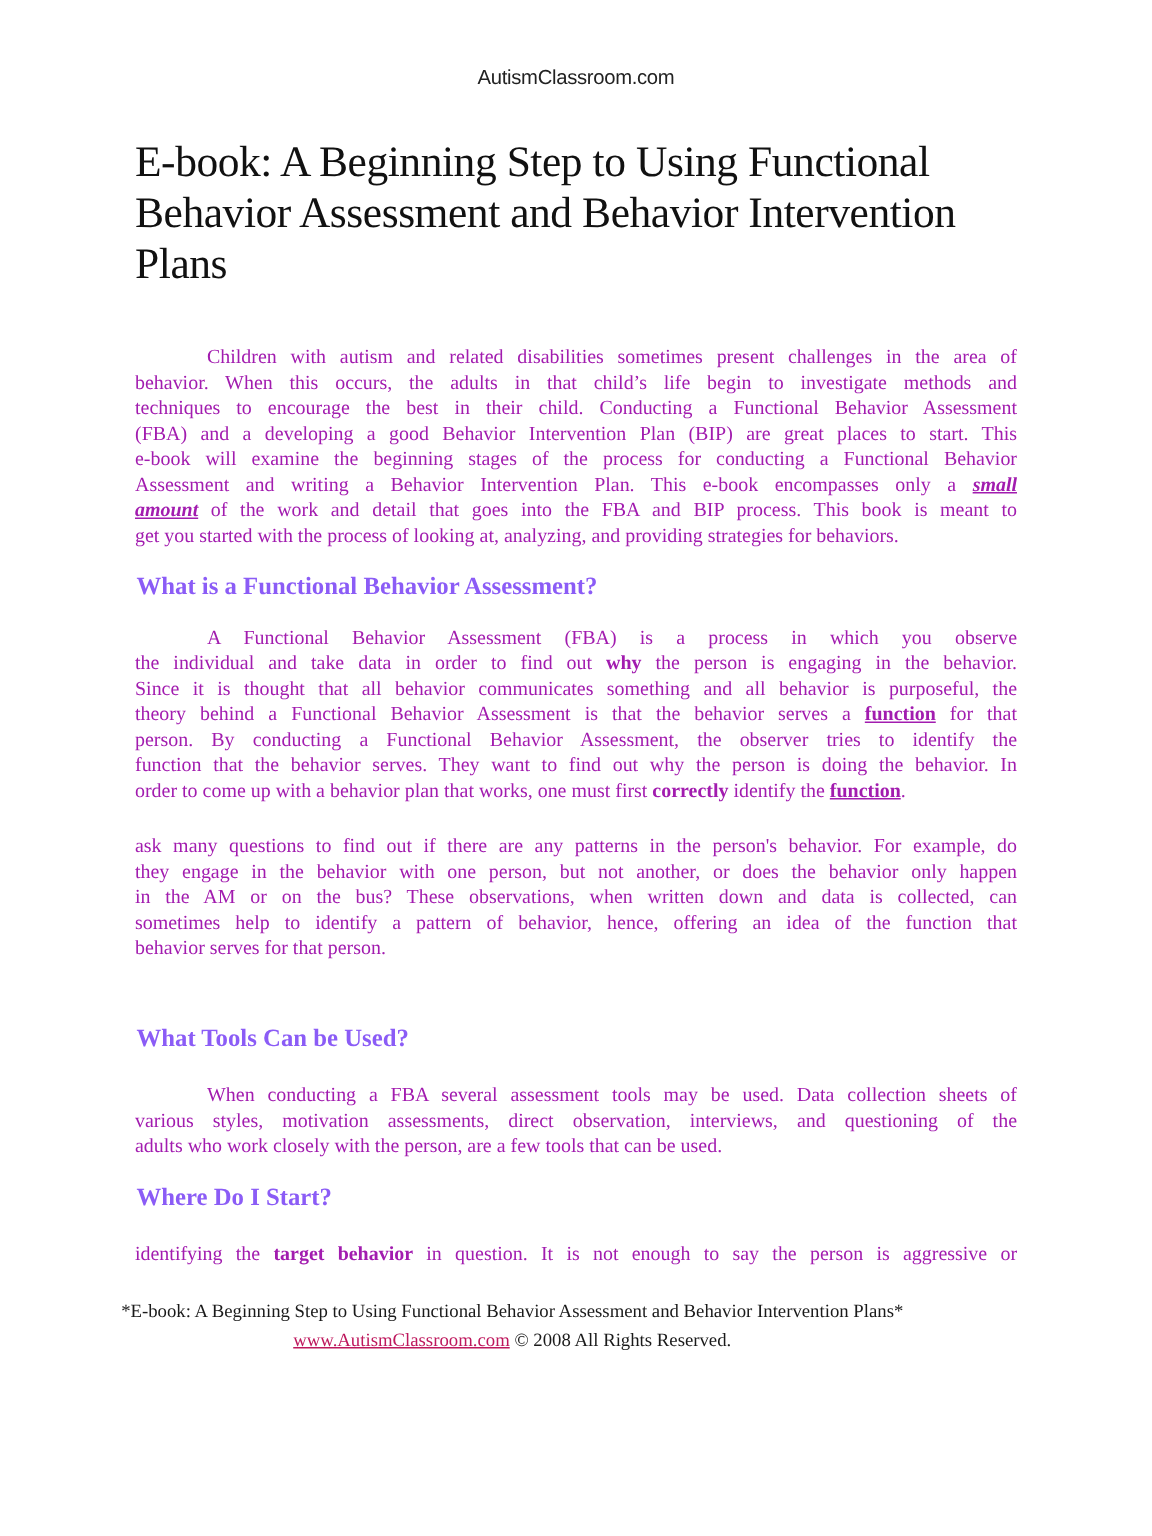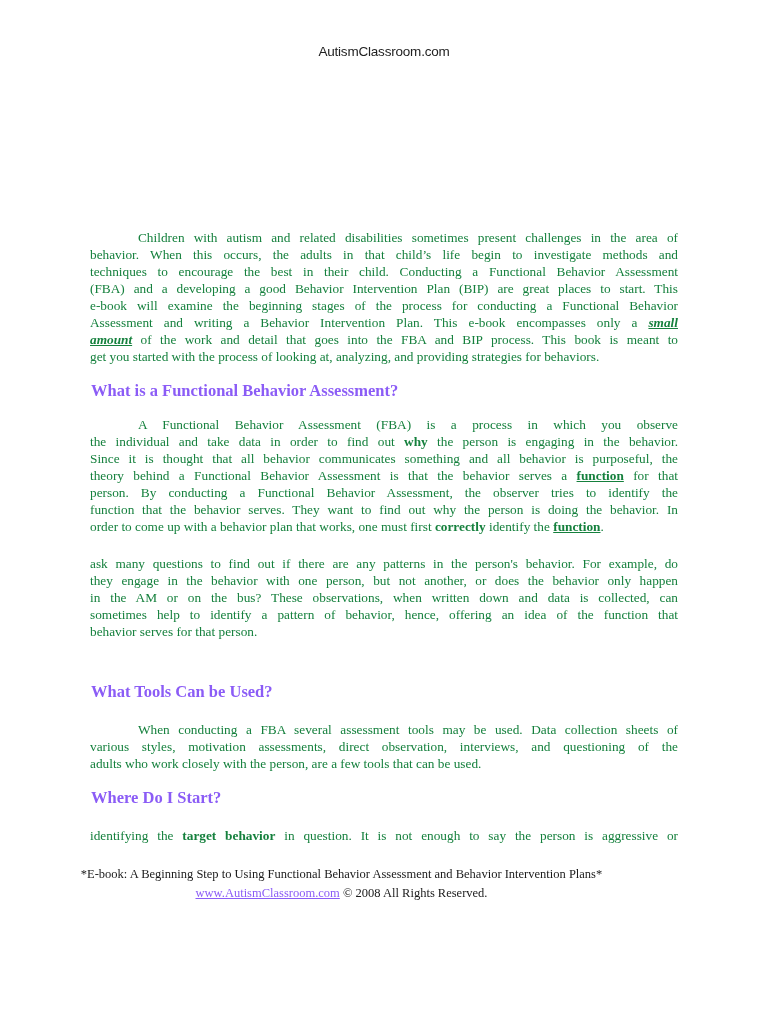--- a/index.html
+++ b/index.html
@@ -13,42 +13,47 @@
     position: absolute; top: 91px; left: 90px; width: 600px; margin: 0;
     font-family: "Liberation Serif", serif; font-weight: normal; font-size: 29px; line-height: 34px;
     letter-spacing: -0.3px; color: #111;
   }
   .section-heading {
     position: absolute; left: 91px; margin: 0;
     font-family: "Liberation Serif", serif; font-weight: bold; font-size: 16.5px; color: #8b5cf6;
   }
   .para {
     position: absolute; left: 90px; width: 588px; margin: 0;
-    font-family: "Liberation Serif", serif; font-size: 13.3px; line-height: 17px; color: #15803d;
+    font-family: "Liberation Serif", serif; font-size: 13.3px; line-height: 17px; color: #a21caf;
   }
   .para .line { display: block; text-align: justify; text-align-last: justify; height: 17px; white-space: nowrap; overflow: visible; }
   .para .line.last { text-align-last: left; }
   .para .line.indent { padding-left: 48px; }
   .para .line span { white-space: normal; }
   .em-ul { font-weight: bold; font-style: italic; text-decoration: underline; }
   .b { font-weight: bold; }
   .b-ul { font-weight: bold; text-decoration: underline; }
   .footer {
     position: absolute; top: 865px; left: 0; width: 683px; text-align: center;
     font-family: "Liberation Serif", serif; font-size: 12.5px; line-height: 19px; color: #1a1a1a;
   }
-  .footer a { color: #8b5cf6; text-decoration: underline; }
+  .footer a { color: #be185d; text-decoration: underline; }
 </style>
 </head>
 <body>
 
 <div class="page">
 
   <div class="site-header">AutismClassroom.com</div>
 
+  <h1 class="doc-title">
+    <span>E-book: A Beginning Step to Using Functional</span><br>
+    <span>Behavior Assessment and Behavior Intervention</span><br>
+    <span>Plans</span>
+  </h1>
 
   <div class="para" style="top:229px;">
     <span class="line indent"><span>Children with autism and related disabilities sometimes present challenges in the area of</span></span>
     <span class="line"><span>behavior.  When this occurs, the adults in that child’s life begin to investigate methods and</span></span>
     <span class="line"><span>techniques to encourage the best in their child.  Conducting a Functional Behavior Assessment</span></span>
     <span class="line"><span>(FBA) and a developing a good Behavior Intervention Plan (BIP) are great places to start.  This</span></span>
     <span class="line"><span>e-book will examine the beginning stages of the process for conducting a Functional Behavior</span></span>
     <span class="line"><span><span>Assessment and writing a Behavior Intervention Plan.  This e-book encompasses only a</span> <span class="em-ul">small</span></span></span>
     <span class="line"><span><span class="em-ul">amount</span> <span>of the work and detail that goes into the FBA and BIP process.  This book is meant to</span></span></span>
     <span class="line last"><span>get you started with the process of looking at, analyzing, and providing strategies for behaviors.</span></span>

